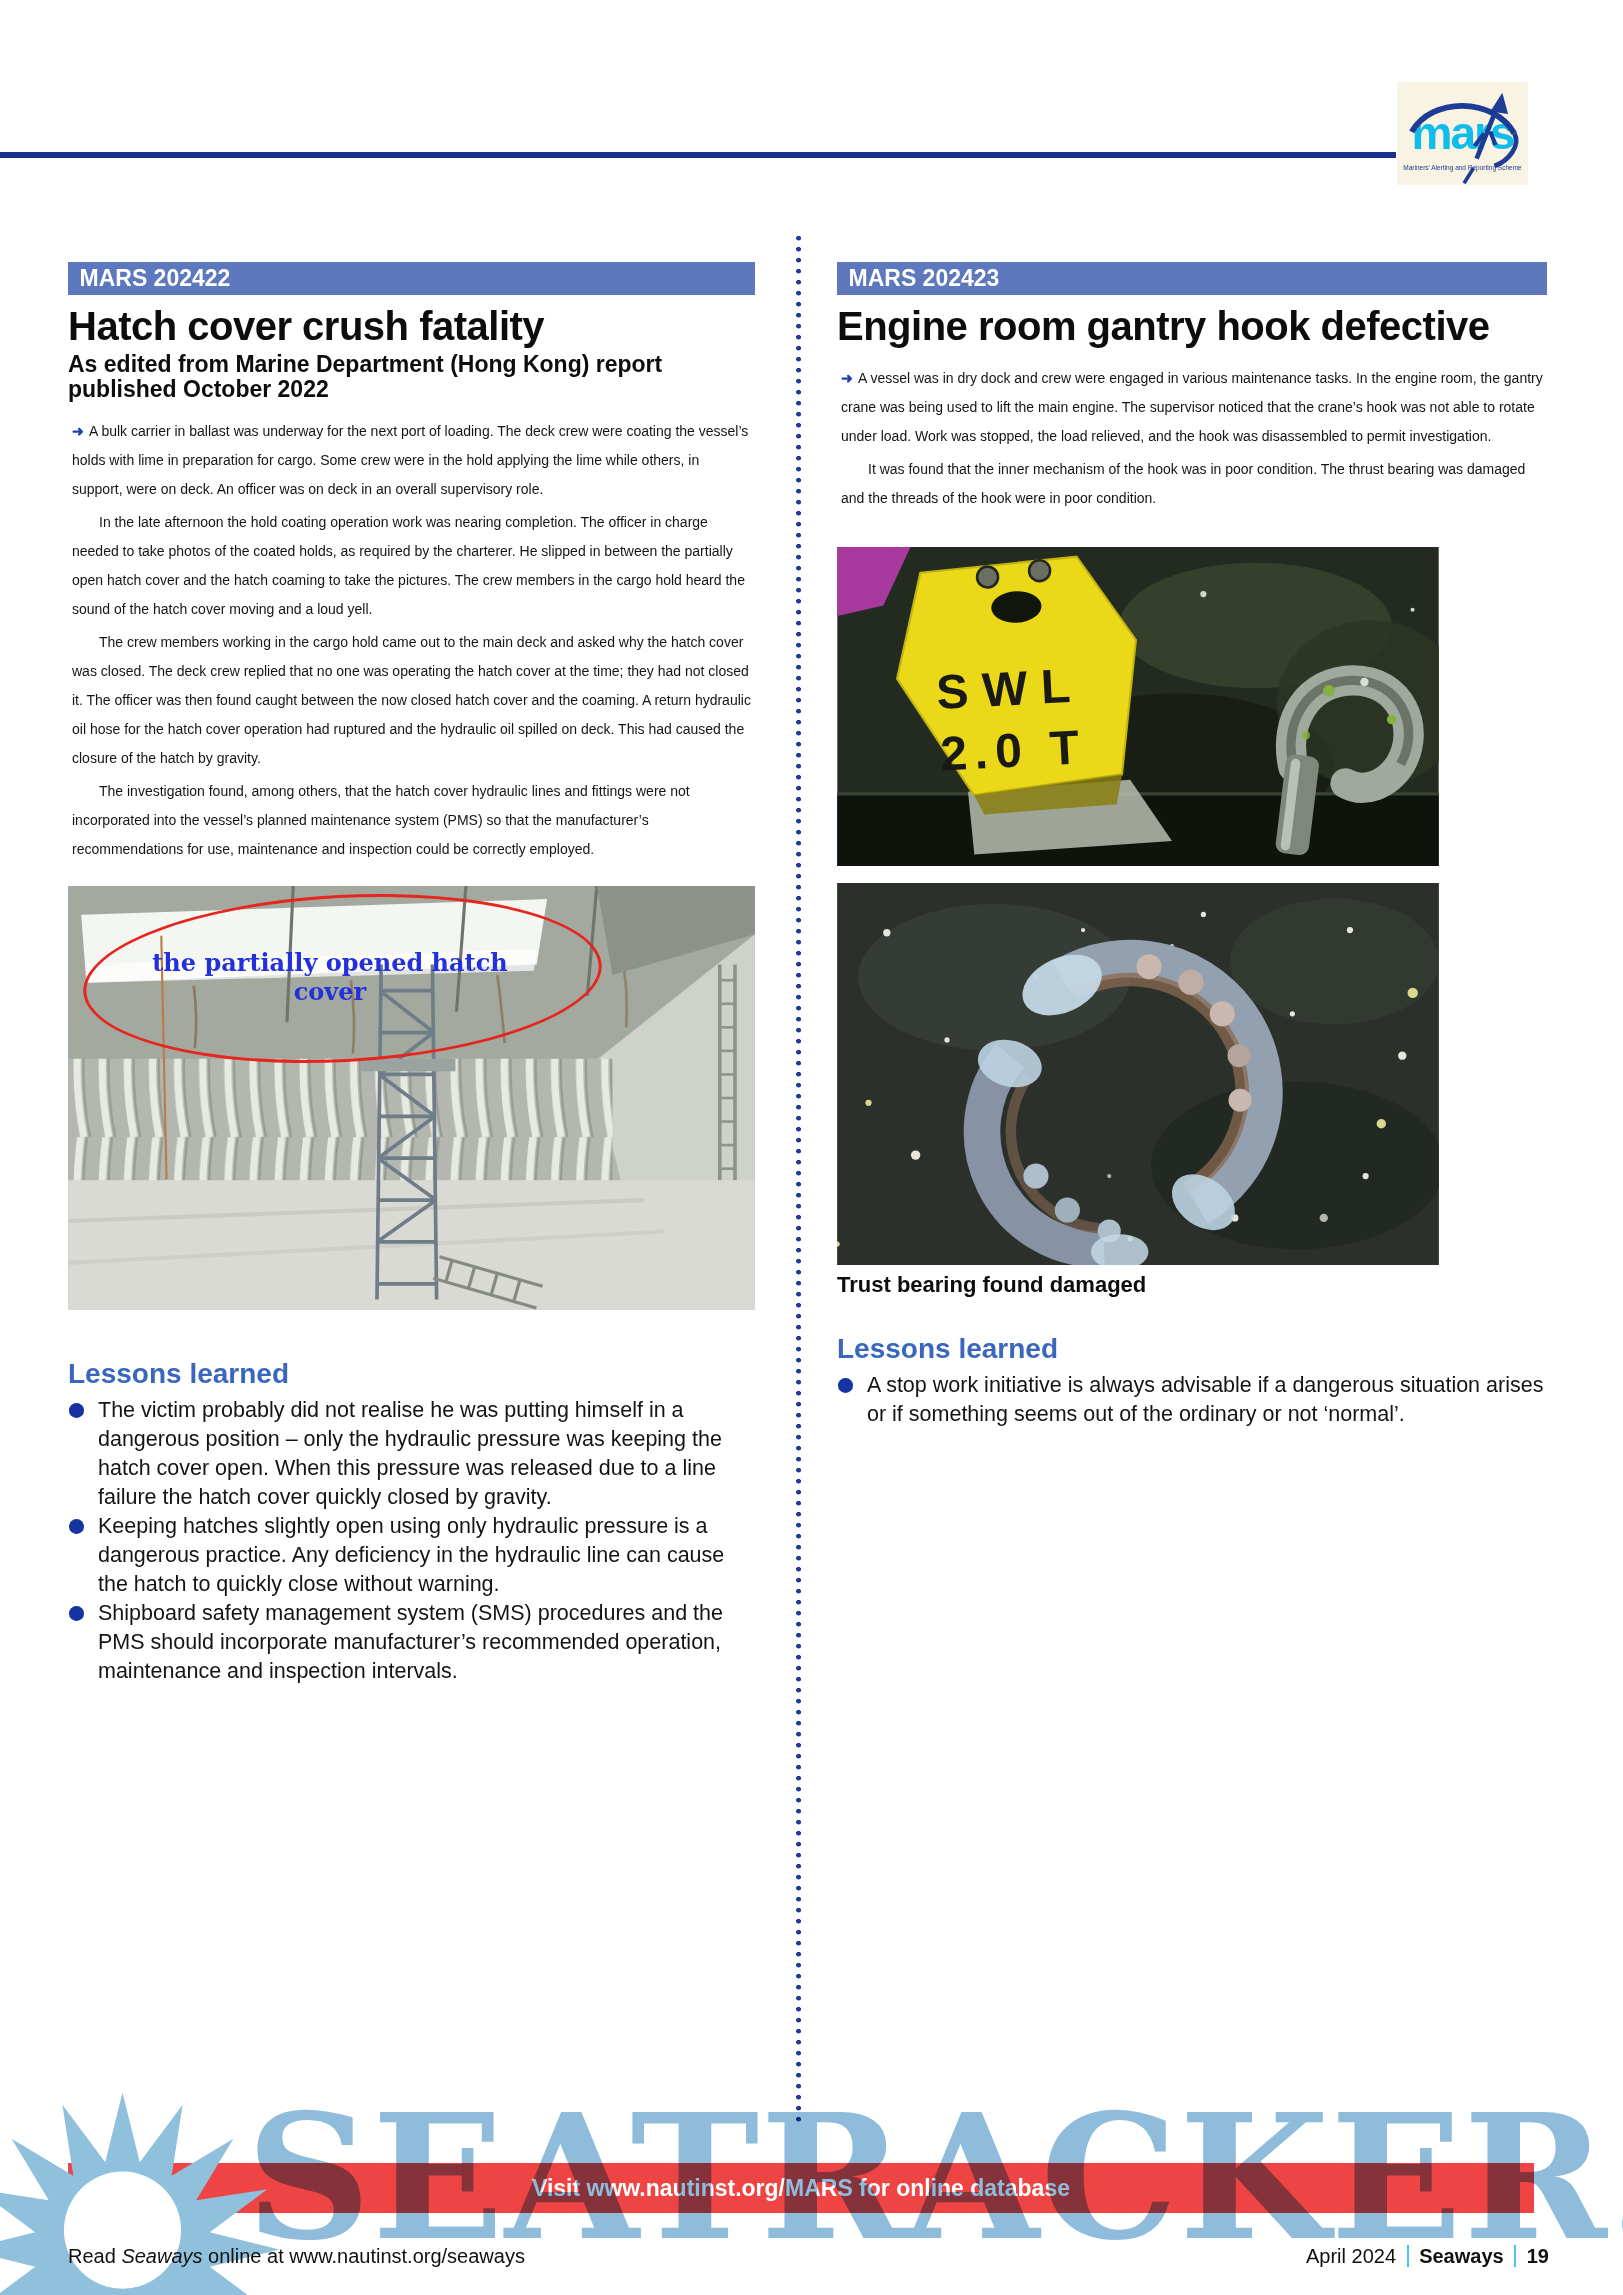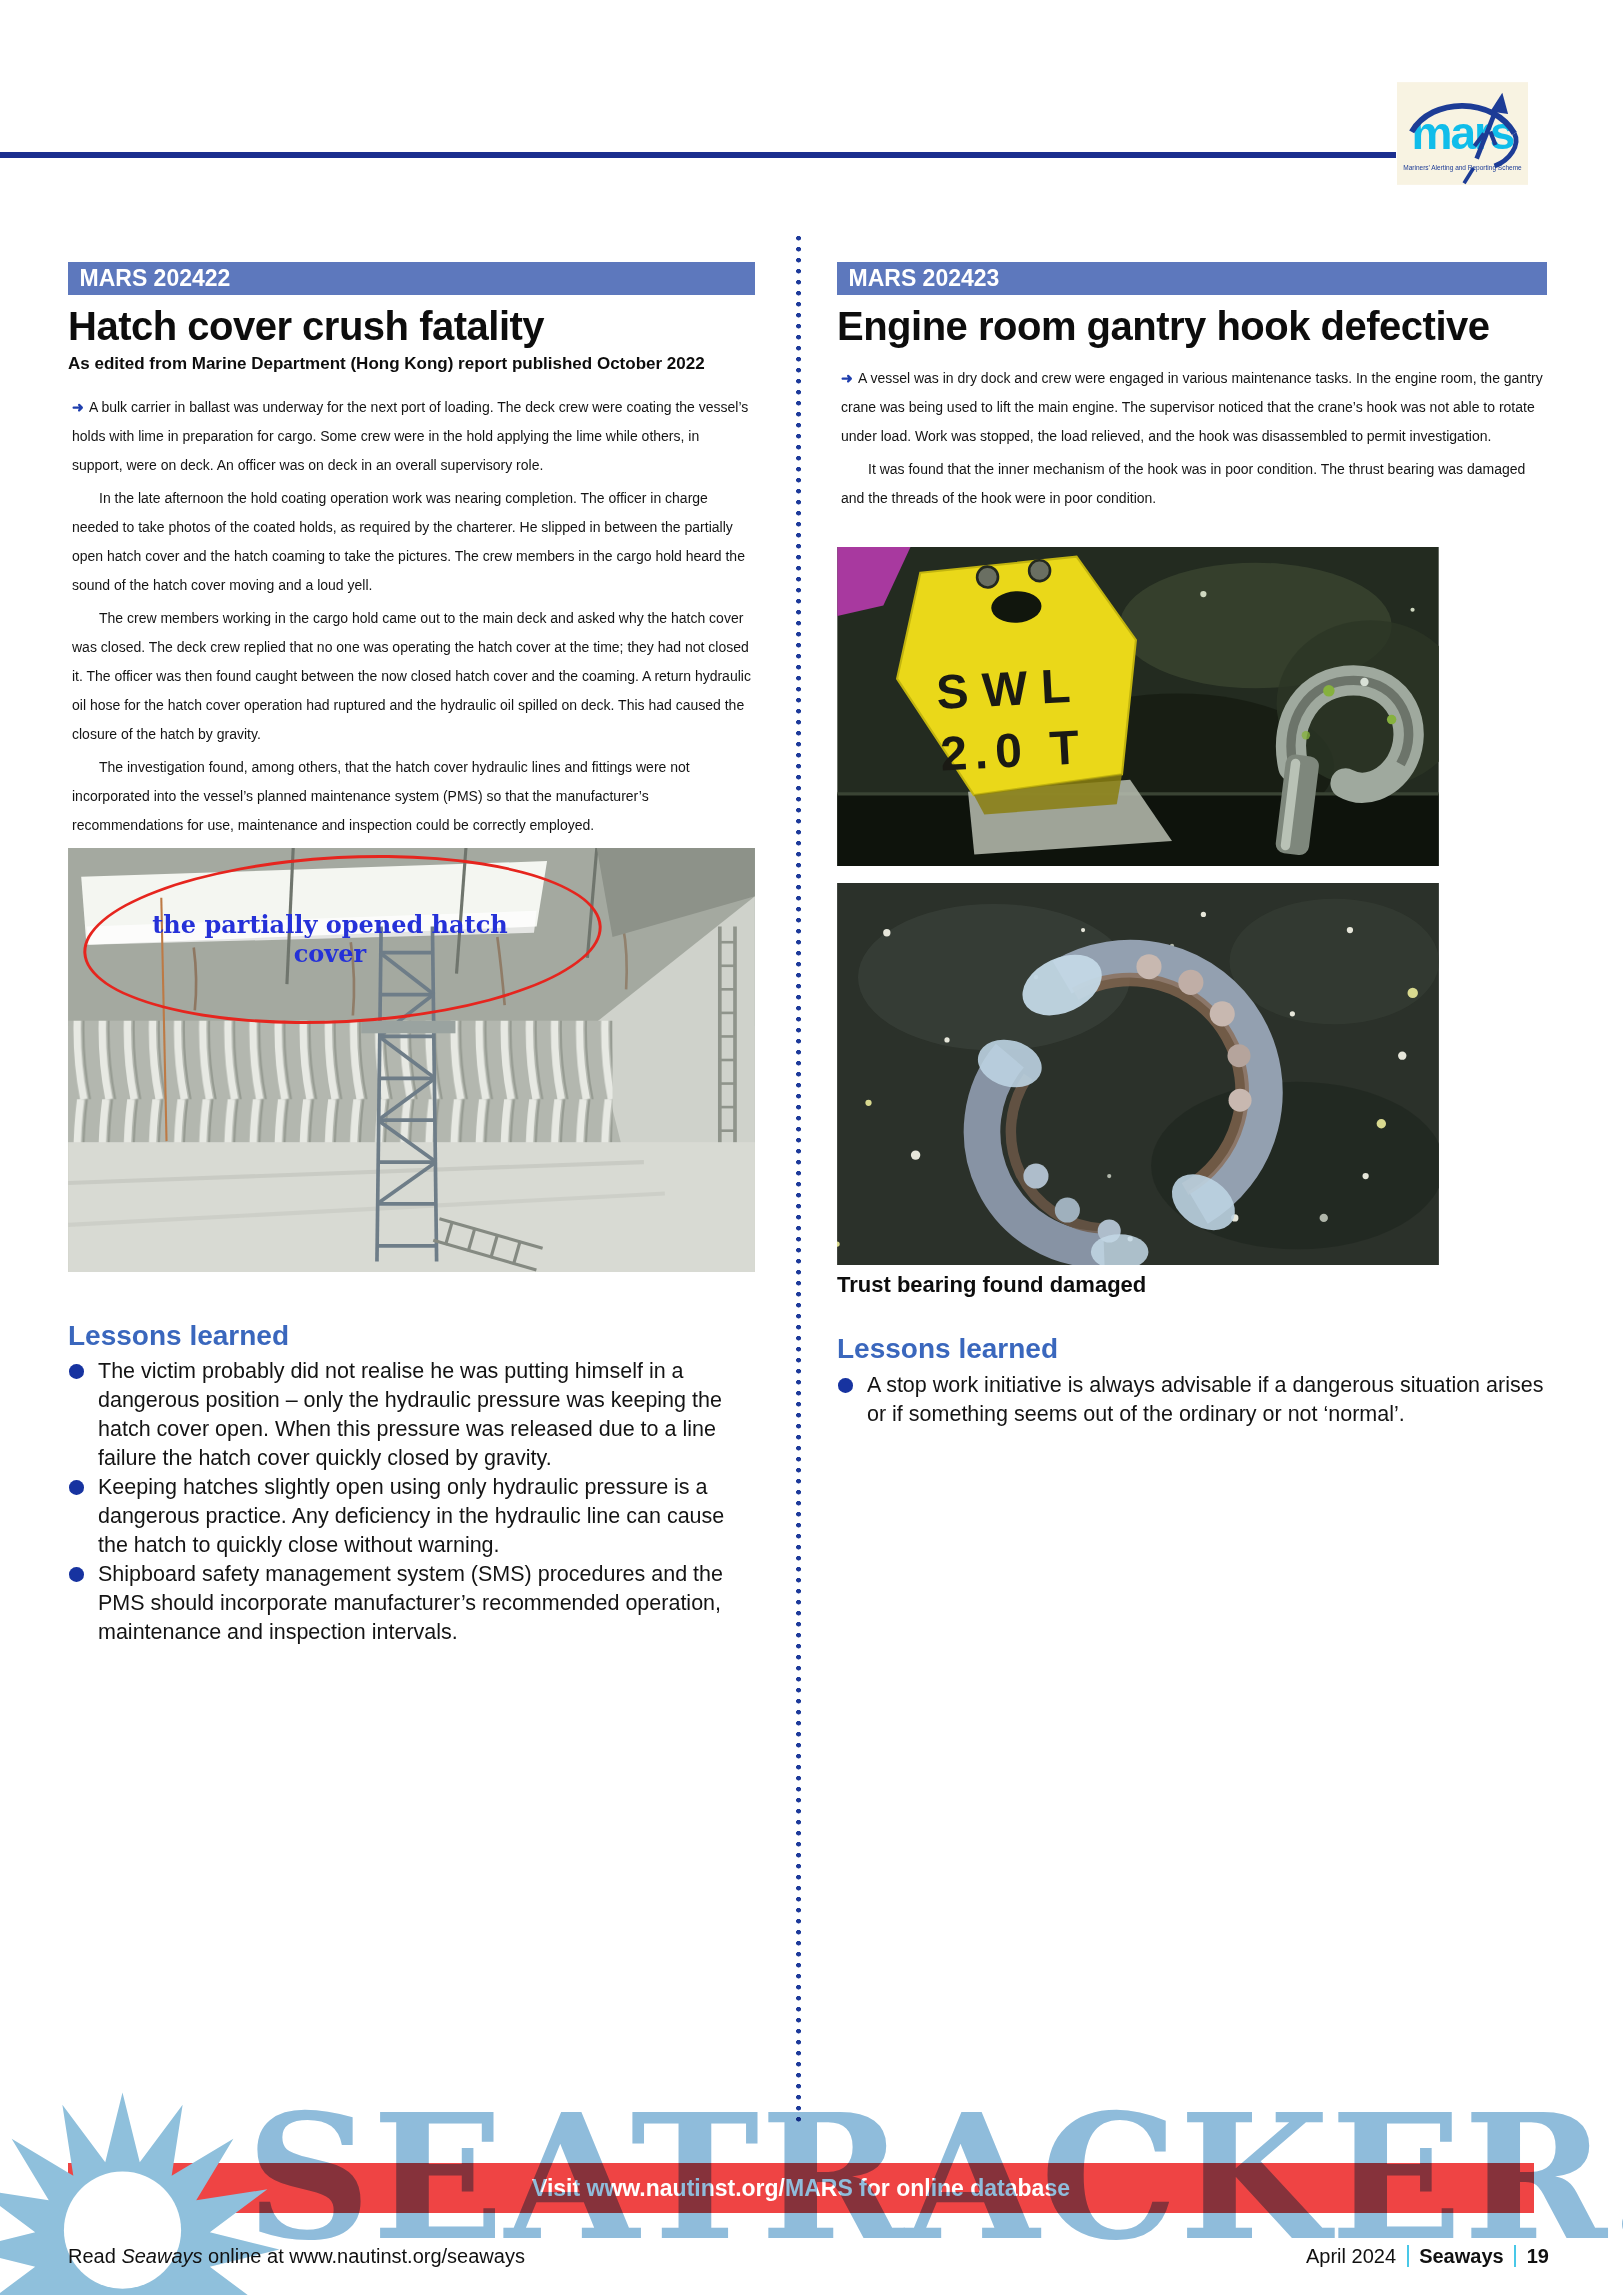--- a/index.html
+++ b/index.html
@@ -17,28 +17,28 @@
   .divider{
     position:absolute;left:796px;top:233px;width:4.7px;height:1892px;
     background-image:radial-gradient(circle at 2.4px 5.2px,#1d3a9b 0 2.1px,rgba(29,58,155,0) 2.6px);
     background-size:4.7px 11px;background-repeat:repeat-y;
   }
   .tagbar{
     height:33px;background:#5d78bd;color:#fff;font-weight:bold;font-size:23px;
     line-height:33px;padding-left:11.5px;box-sizing:border-box;margin-top:31px;
   }
   h1.article-title{margin:8.4px 0 0 0;font-size:40px;line-height:46px;font-weight:bold;color:#0d0d0d;letter-spacing:-0.5px;}
-  h2.article-subtitle{margin:3.1px 0 0 0;font-size:17px;line-height:24.6px;font-weight:bold;color:#0d0d0d;}
+  h2.article-subtitle{margin:3.1px 0 0 0;font-size:23px;line-height:24.6px;font-weight:bold;color:#0d0d0d;}
   .body-text{margin-top:15.7px;}
   .col-right .body-text{margin-top:14.7px;}
   .body-text p{margin:4px;font-size:14px;line-height:29px;color:#141414;}
   .body-text p.indent{text-indent:27px;}
   .arrow-glyph{color:#1f3fae;font-weight:bold;margin-right:5.2px;}
   figure{margin:0;}
-  .fig-hold{margin-top:8px;position:relative;width:687px;height:424px;}
+  .fig-hold{margin-top:22px;position:relative;width:687px;height:424px;}
   .fig-hold .annot{
     position:absolute;left:63px;top:62px;width:398px;text-align:center;
     font-family:"DejaVu Serif",serif;font-weight:bold;font-size:24px;color:#2531d8;
   }
   .fig-hold .red-ellipse{
     position:absolute;left:14.7px;top:8.4px;width:513px;height:161px;
     border:3.7px solid #e6251e;border-radius:50%;transform:rotate(-3deg);
   }
   .fig-hook{margin-top:34px;width:602px;height:319px;}
   .fig-bearing{margin-top:17px;width:602px;height:382px;}

